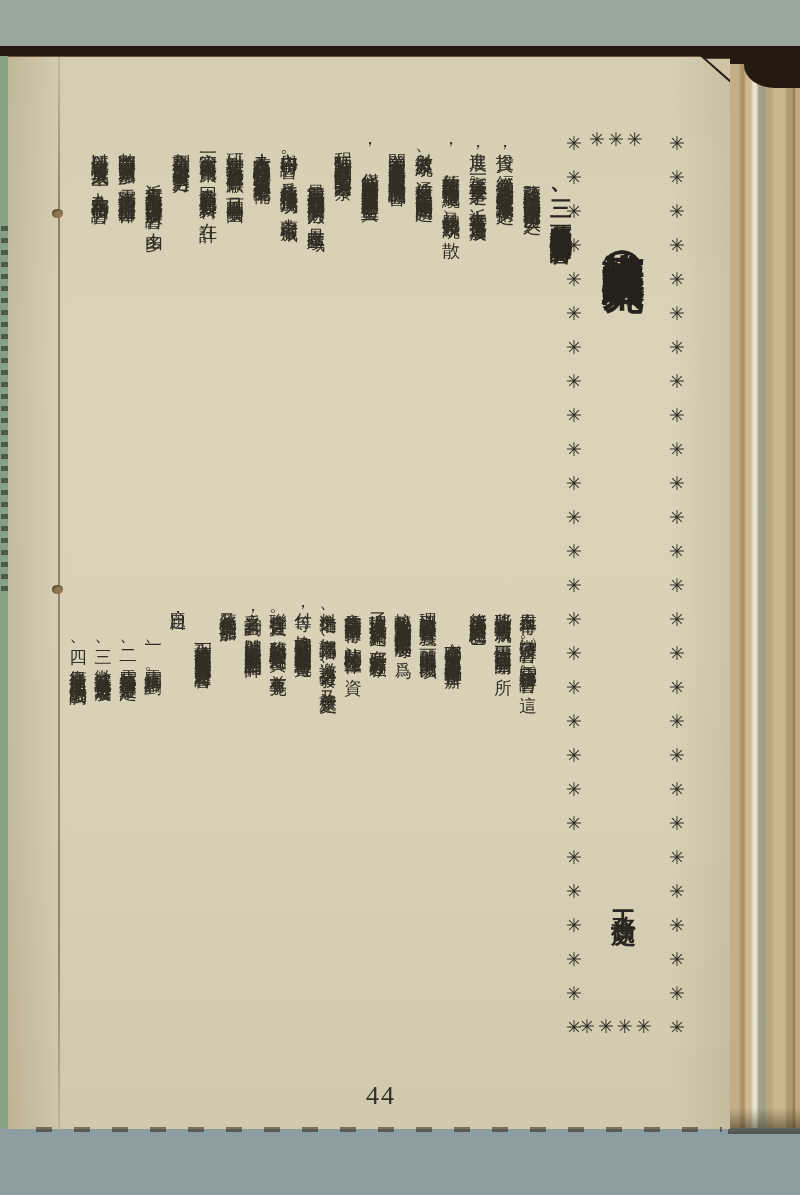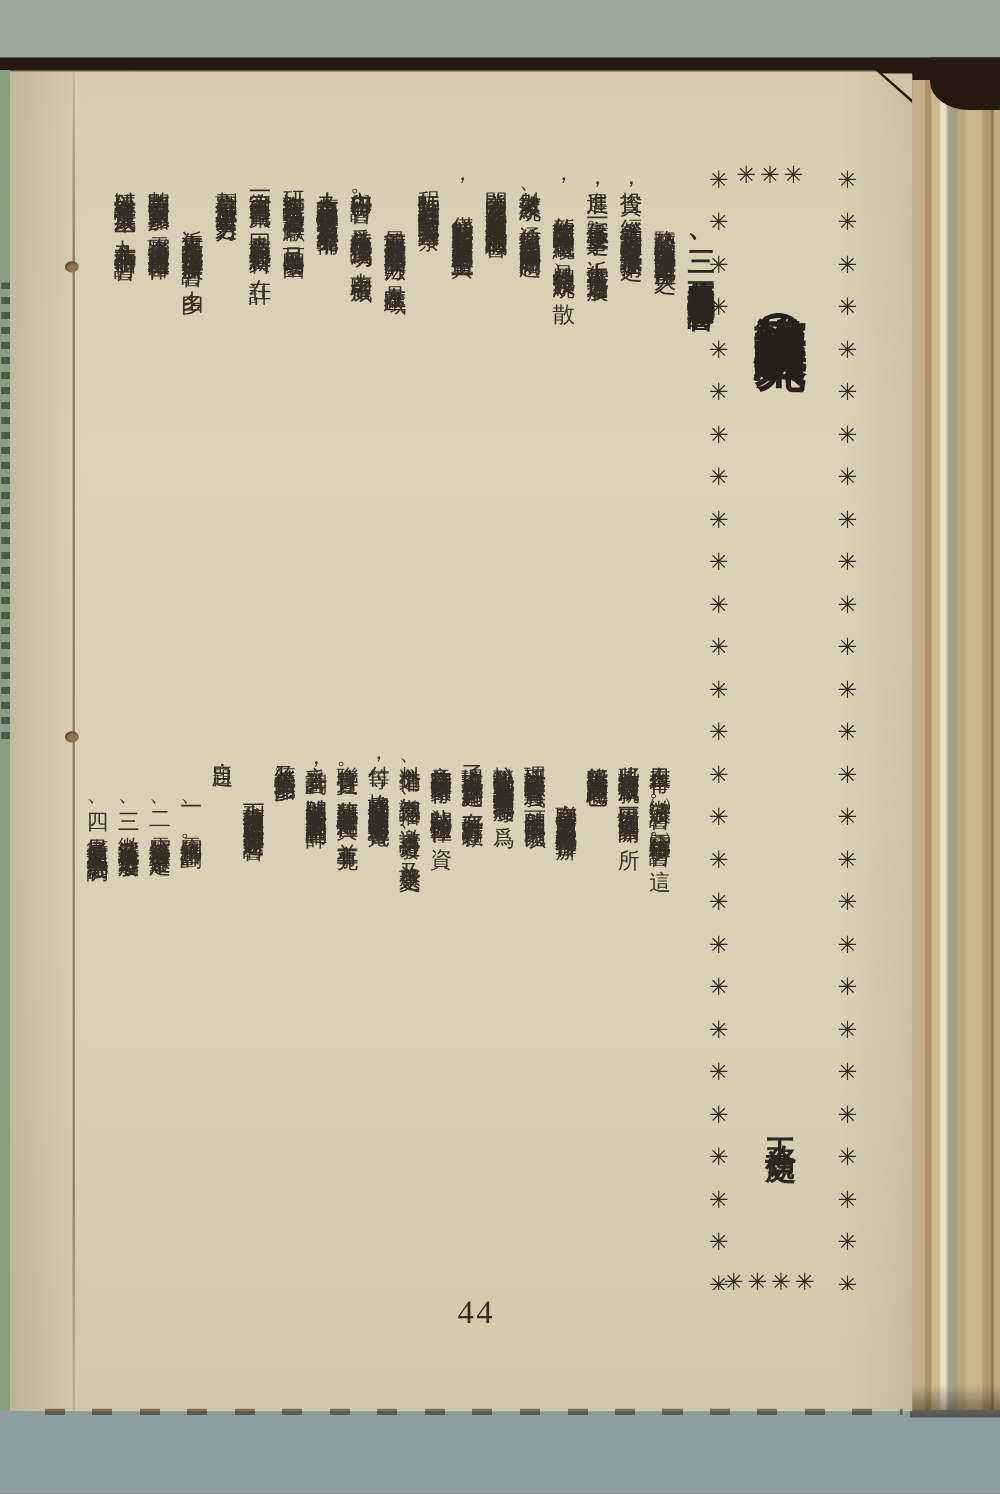--- a/index.html
+++ b/index.html
@@ -67,21 +67,21 @@
     position:absolute;left:50%;transform:translateX(-50%);top:758px;
     writing-mode:vertical-rl;font-size:25px;font-weight:600;color:#2b2720;letter-spacing:6px;white-space:nowrap;
   }
   
   .band{position:absolute;writing-mode:vertical-rl;color:#342e24;overflow:hidden;}
   .band .col{margin:0;font-size:18px;line-height:27px;letter-spacing:1.6px;}
   .band .col.heading{font-size:22px;font-weight:700;line-height:33px;letter-spacing:1.2px;color:#2a251d;}
   .band-upper{top:82px;left:52px;width:518px;height:452px;}
   .band-lower{top:542px;left:54px;width:478px;height:442px;}
   .band-lower .col{font-size:17.5px;line-height:25px;letter-spacing:1.4px;}
-  .pagenum{position:absolute;left:358px;top:978px;font-size:26px;color:#332d24;letter-spacing:2px;}
+  .pagenum{position:absolute;left:358px;top:1024px;font-size:26px;color:#332d24;letter-spacing:2px;}
 </style>
 </head>
 <body>
 
 <div class="scene">
   <div class="bg-top"></div>
   <div class="stack"></div>
   <div class="stack-shadow"></div>
   <div class="dark-top"></div>
   <div class="dark-top-right"></div>

